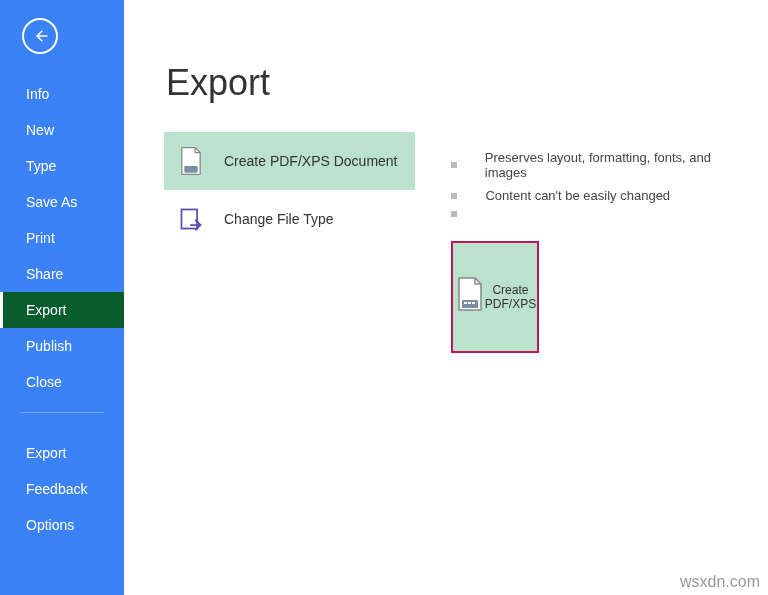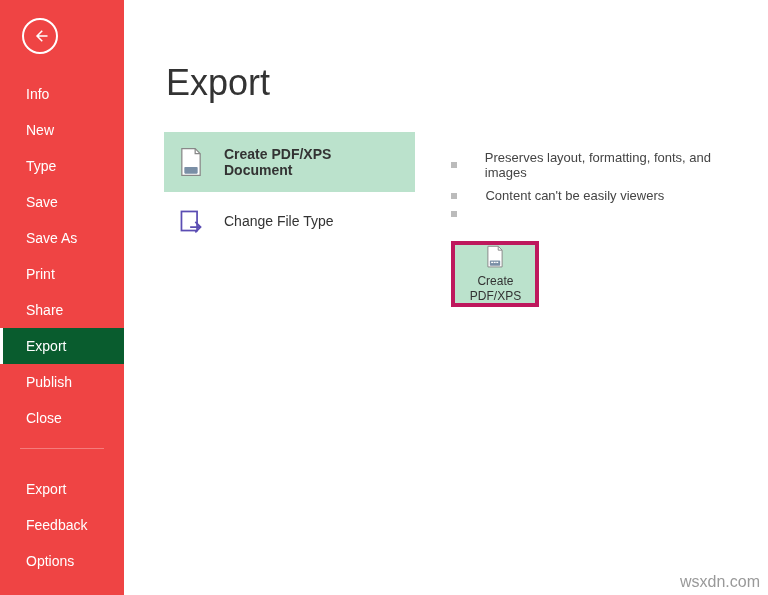--- a/index.html
+++ b/index.html
@@ -1,54 +1,53 @@
 <!DOCTYPE html>
 <html><head>
 <meta charset="utf-8">
 <style>
 * { margin: 0; padding: 0; box-sizing: border-box; font-family: "Segoe UI", Arial, sans-serif; }
 body { width: 768px; height: 595px; display: flex; background: #fff; overflow: hidden; }
-.sidebar { width: 124px; background: #ef4444; color: #fff; padding-top: 18px; }
+.sidebar { width: 124px; background: #3b82f6; color: #fff; padding-top: 18px; }
 .back-circle { width: 36px; height: 36px; border: 2px solid #fff; border-radius: 50%; margin-left: 22px; display: flex; align-items: center; justify-content: center; cursor: pointer; }
 .back-circle svg { width: 18px; height: 18px; fill: none; stroke: #fff; stroke-width: 2; }
 .nav { margin-top: 22px; }
 .nav-item { padding: 10px 26px; font-size: 14px; cursor: pointer; }
 .nav-item.selected { background: #095c2e; border-left: 3px solid #fff; padding-left: 23px; }
 .nav-divider { border-top: 1px solid rgba(255,255,255,0.3); margin: 12px 20px; }
 .content { flex: 1; padding: 50px 40px 20px 40px; display: flex; gap: 36px; }
 .title { font-size: 36px; font-weight: 300; color: #333; position: absolute; left: 166px; top: 62px; }
 .left-col { width: 278px; margin-top: 82px; }
 .option { display: flex; align-items: center; gap: 18px; padding: 14px 12px; cursor: pointer; }
-.option.selected { background: #bbe2cc; font-weight: bold; }
+.option.selected { background: #bbe2cc; }
 .option .label { font-size: 14px; color: #333; }
 .icon-box { width: 30px; height: 30px; display: flex; align-items: center; justify-content: center; }
 .right-col { margin-top: 82px; }
 .right-title { color: #0e7039; font-size: 24px; font-weight: 400; }
 .bullets { margin-top: 14px; }
 .bullet { font-size: 13px; color: #444; padding: 4px 0; display: flex; align-items: center; gap: 28px; }
 .bullet-sq { width: 6px; height: 6px; background: #bbb; display: inline-block; }
-.create-btn { margin-top: 20px; width: 88px; height: 66px; border: 4px solid #be185d; background: #bbe2cc; display: flex; flex-direction: column; align-items: center; justify-content: center; cursor: pointer; }
+.create-btn { margin-top: 20px; width: 88px; height: 112px; border: 2px solid #be185d; background: #bbe2cc; display: flex; flex-direction: row; align-items: center; justify-content: center; cursor: pointer; }
 .create-btn .icon { width: 30px; height: 36px; margin-bottom: 6px; }
 .create-btn .btn-text { font-size: 12px; text-align: center; color: #333; line-height: 1.2; }
 .watermark { position: absolute; bottom: 4px; right: 8px; font-size: 16px; color: #999; }
 </style>
 </head>
 <body>
 
 <div class="sidebar">
   <div class="back-circle">
     <svg viewBox="0 0 24 24">
         <path d="M15 5l-7 7 7 7M8 12h14"></path>
       </svg>
   </div>
   <div class="nav" id="nav-list">
       <div class="nav-item">Info</div>
       <div class="nav-item">New</div>
       <div class="nav-item">Type</div>
-      <div class="nav-item">Save</div>
       <div class="nav-item">Save As</div>
       <div class="nav-item">Print</div>
       <div class="nav-item">Share</div>
       <div class="nav-item selected">Export</div>
       <div class="nav-item">Publish</div>
       <div class="nav-item">Close</div>
     </div>
   <div class="nav-divider"></div>
   <div class="nav" id="nav-footer">
       <div class="nav-item">Export</div>
@@ -82,21 +81,21 @@
       </div>
     </div>
   <div class="right-col">
     <div class="bullets" id="bullets-list">
         <div class="bullet">
           <span class="bullet-sq"></span>
           <span>Preserves layout, formatting, fonts, and images</span>
         </div>
         <div class="bullet">
           <span class="bullet-sq"></span>
-          <span>Content can't be easily viewers</span>
+          <span>Content can't be easily changed</span>
         </div>
         <div class="bullet">
           <span class="bullet-sq"></span>
         </div>
       </div>
     <div class="create-btn">
       <svg class="icon" viewBox="0 0 30 36">
         <path d="M4 2h16l6 6v26H4z" fill="#fff" stroke="#888" stroke-width="1.5"></path>
         <path d="M20 2v6h6" fill="none" stroke="#888" stroke-width="1.5"></path>
         <rect x="7" y="24" width="16" height="8" fill="#7a8fa6" rx="1"></rect>

